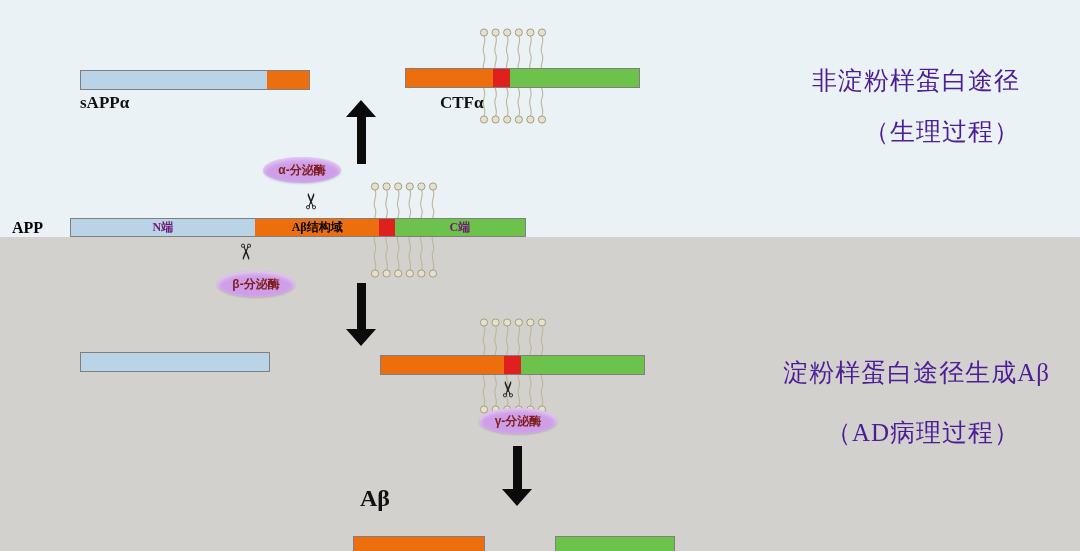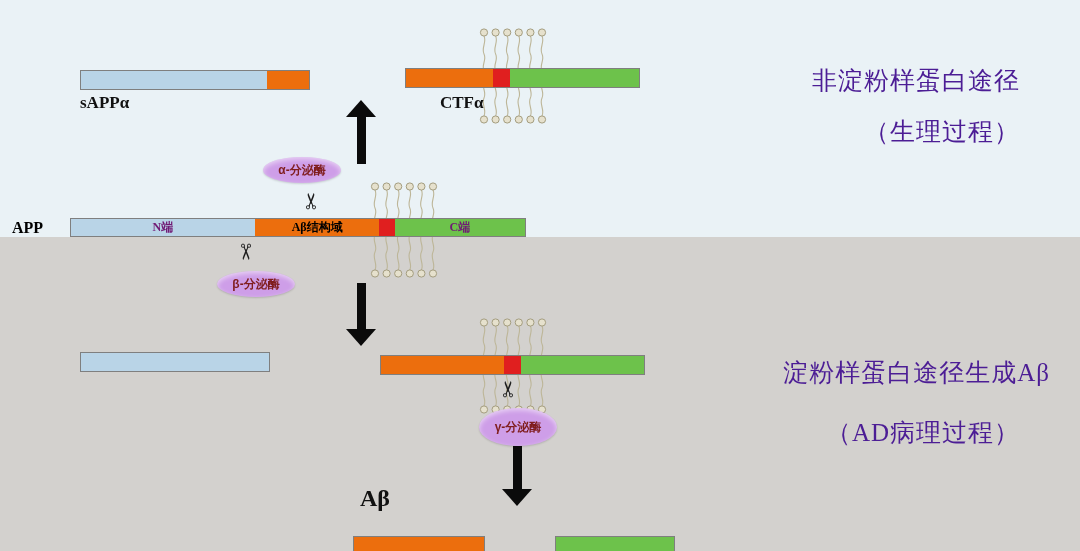--- a/index.html
+++ b/index.html
@@ -169,21 +169,21 @@
     <div class="seg blue" style="width:188px;"></div>
   </div>
 
   <div class="bar" style="left:380px;top:355px;width:265px;height:20px;">
     <div class="seg orange" style="width:123px;"></div>
     <div class="seg red" style="width:17px;"></div>
     <div class="seg green" style="width:123px;"></div>
   </div>
 
   <div class="scissors" style="left:500px;top:378px;transform:rotate(-90deg);">✂</div>
-  <div class="enzyme" style="left:479px;top:408px;width:78px;height:38px;">γ-分泌酶</div>
+  <div class="enzyme" style="left:479px;top:408px;width:78px;height:26px;">γ-分泌酶</div>
 
   <div class="heading" style="left:660px;top:348px;width:390px;margin-top:8px;">淀粉样蛋白途径生成Aβ</div>
   <div class="heading" style="left:700px;top:416px;width:320px;">（AD病理过程）</div>
 
   <div class="arrow down" style="left:502px;top:446px;height:60px;">
     <div class="shaft"></div>
     <div class="head"></div>
   </div>
 
   <div class="plabel" style="left:360px;top:485px;width:120px;font-size:24px;">Aβ</div>

